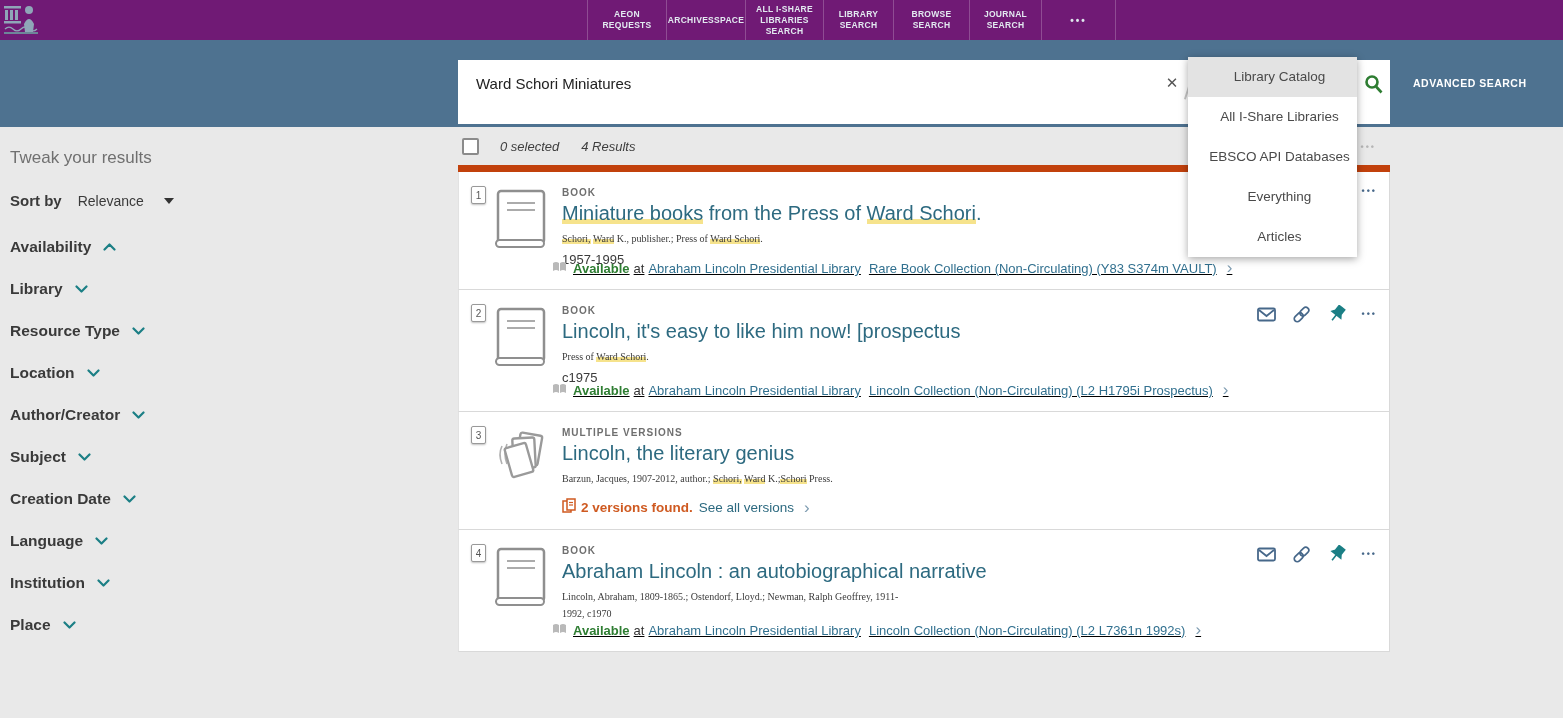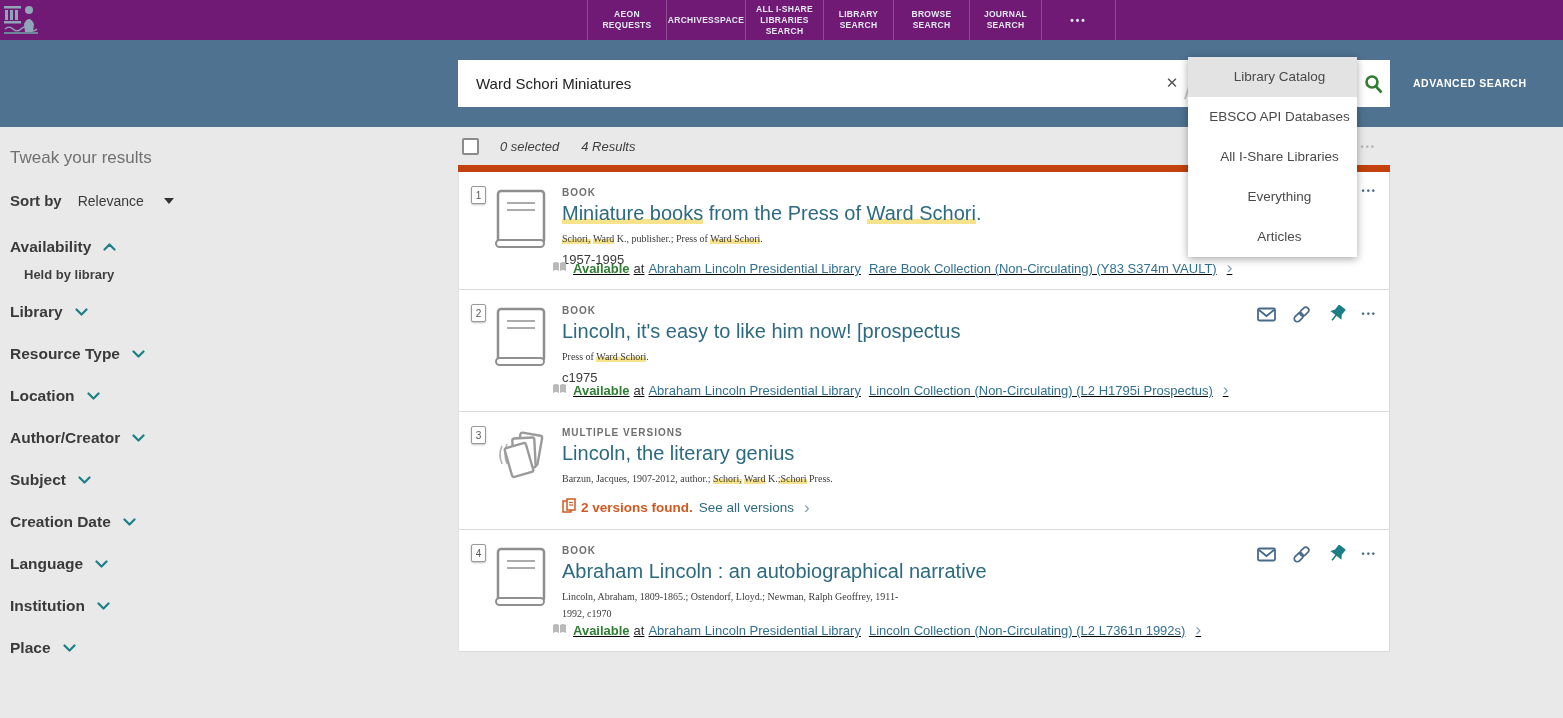--- a/index.html
+++ b/index.html
@@ -13,21 +13,21 @@
   .tab { height:40px; display:flex; align-items:center; justify-content:center; text-align:center;
          color:#e2e9f0; font-size:8.5px; font-weight:bold; letter-spacing:.3px; line-height:11px;
          border-left:1px solid rgba(255,255,255,.22); padding:2px 6px; cursor:pointer; }
   .tab:last-child { border-right:1px solid rgba(255,255,255,.22); }
   .t0{width:79px}.t1{width:79px}.t2{width:78px}.t3{width:70px}.t4{width:76px}.t5{width:72px}.t6{width:75px}
   .dots { font-size:9px; letter-spacing:2px; font-weight:bold; }
   .dots.light { color:#dfe7ee; font-size:10px; }
 
   
   .header { position:absolute; left:0; top:40px; width:1563px; height:87px; background:#4e7290; z-index:4; }
-  .searchbox { position:absolute; left:458px; top:20px; width:932px; height:47px; background:#fff; }
+  .searchbox { position:absolute; left:458px; top:20px; width:932px; height:64px; background:#fff; }
   .query { position:absolute; left:18px; top:0; width:660px; height:47px; border:none; outline:none;
            font-family:"Liberation Sans",sans-serif; font-size:15px; color:#222; background:transparent; }
   .clear { position:absolute; left:698px; top:7px; width:32px; height:32px; border:none; background:transparent;
            color:#555; font-size:15px; cursor:pointer; }
   .slash { position:absolute; left:731px; top:7px; width:2px; height:33px; background:#c9c9c9; transform:rotate(18deg); }
   .magnify { position:absolute; right:0; top:0; width:33px; height:47px; border:none; background:#fff; cursor:pointer;
              display:flex; align-items:center; justify-content:center; }
   .scope-dropdown { position:absolute; left:1188px; top:17px; width:169px; background:#fff; z-index:60;
                     box-shadow:0 2px 8px rgba(0,0,0,.35); }
   .scope-item { height:40px; line-height:40px; padding-left:14px; font-size:13.5px; color:#4a4a4a; cursor:pointer;text-align:center; }
@@ -126,22 +126,22 @@
     <div class="slash"></div>
     <button class="magnify">
       <svg width="22" height="22" viewBox="0 0 22 22">
         <circle cx="9" cy="9" r="5.5" fill="none" stroke="#2e7d32" stroke-width="2.6"></circle>
         <line x1="13" y1="13.5" x2="18.5" y2="19.5" stroke="#2e7d32" stroke-width="2.6"></line>
       </svg>
     </button>
   </div>
   <div class="scope-dropdown">
     <div class="scope-item selected">Library Catalog</div>
+    <div class="scope-item">All I-Share Libraries</div>
     <div class="scope-item">EBSCO API Databases</div>
-    <div class="scope-item">All I-Share Libraries</div>
     <div class="scope-item">Everything</div>
     <div class="scope-item">Articles</div>
   </div>
   <div class="adv">ADVANCED SEARCH</div>
 </div>
 
 <aside class="sidebar">
   <div class="tweak">Tweak your results</div>
   <div class="sortrow">
     <span class="sortlabel">Sort by</span>
@@ -152,21 +152,20 @@
   </div>
 
   <div class="facet">
     <span class="facet-label">Availability</span>
     <span class="chev up">
       <svg width="13" height="8" viewBox="0 0 13 8">
           <polyline points="1.5,1.5 6.5,6.5 11.5,1.5" fill="none" stroke="#1b7f85" stroke-width="2.2" stroke-linecap="round" stroke-linejoin="round"></polyline>
         </svg>
     </span>
   </div>
-  <div class="subitem">Held by library</div>
 
   <div class="facet">
     <span class="facet-label">Library</span>
     <span class="chev">
       <svg width="13" height="8" viewBox="0 0 13 8">
           <polyline points="1.5,1.5 6.5,6.5 11.5,1.5" fill="none" stroke="#1b7f85" stroke-width="2.2" stroke-linecap="round" stroke-linejoin="round"></polyline>
         </svg>
     </span>
   </div>
   <div class="facet">

